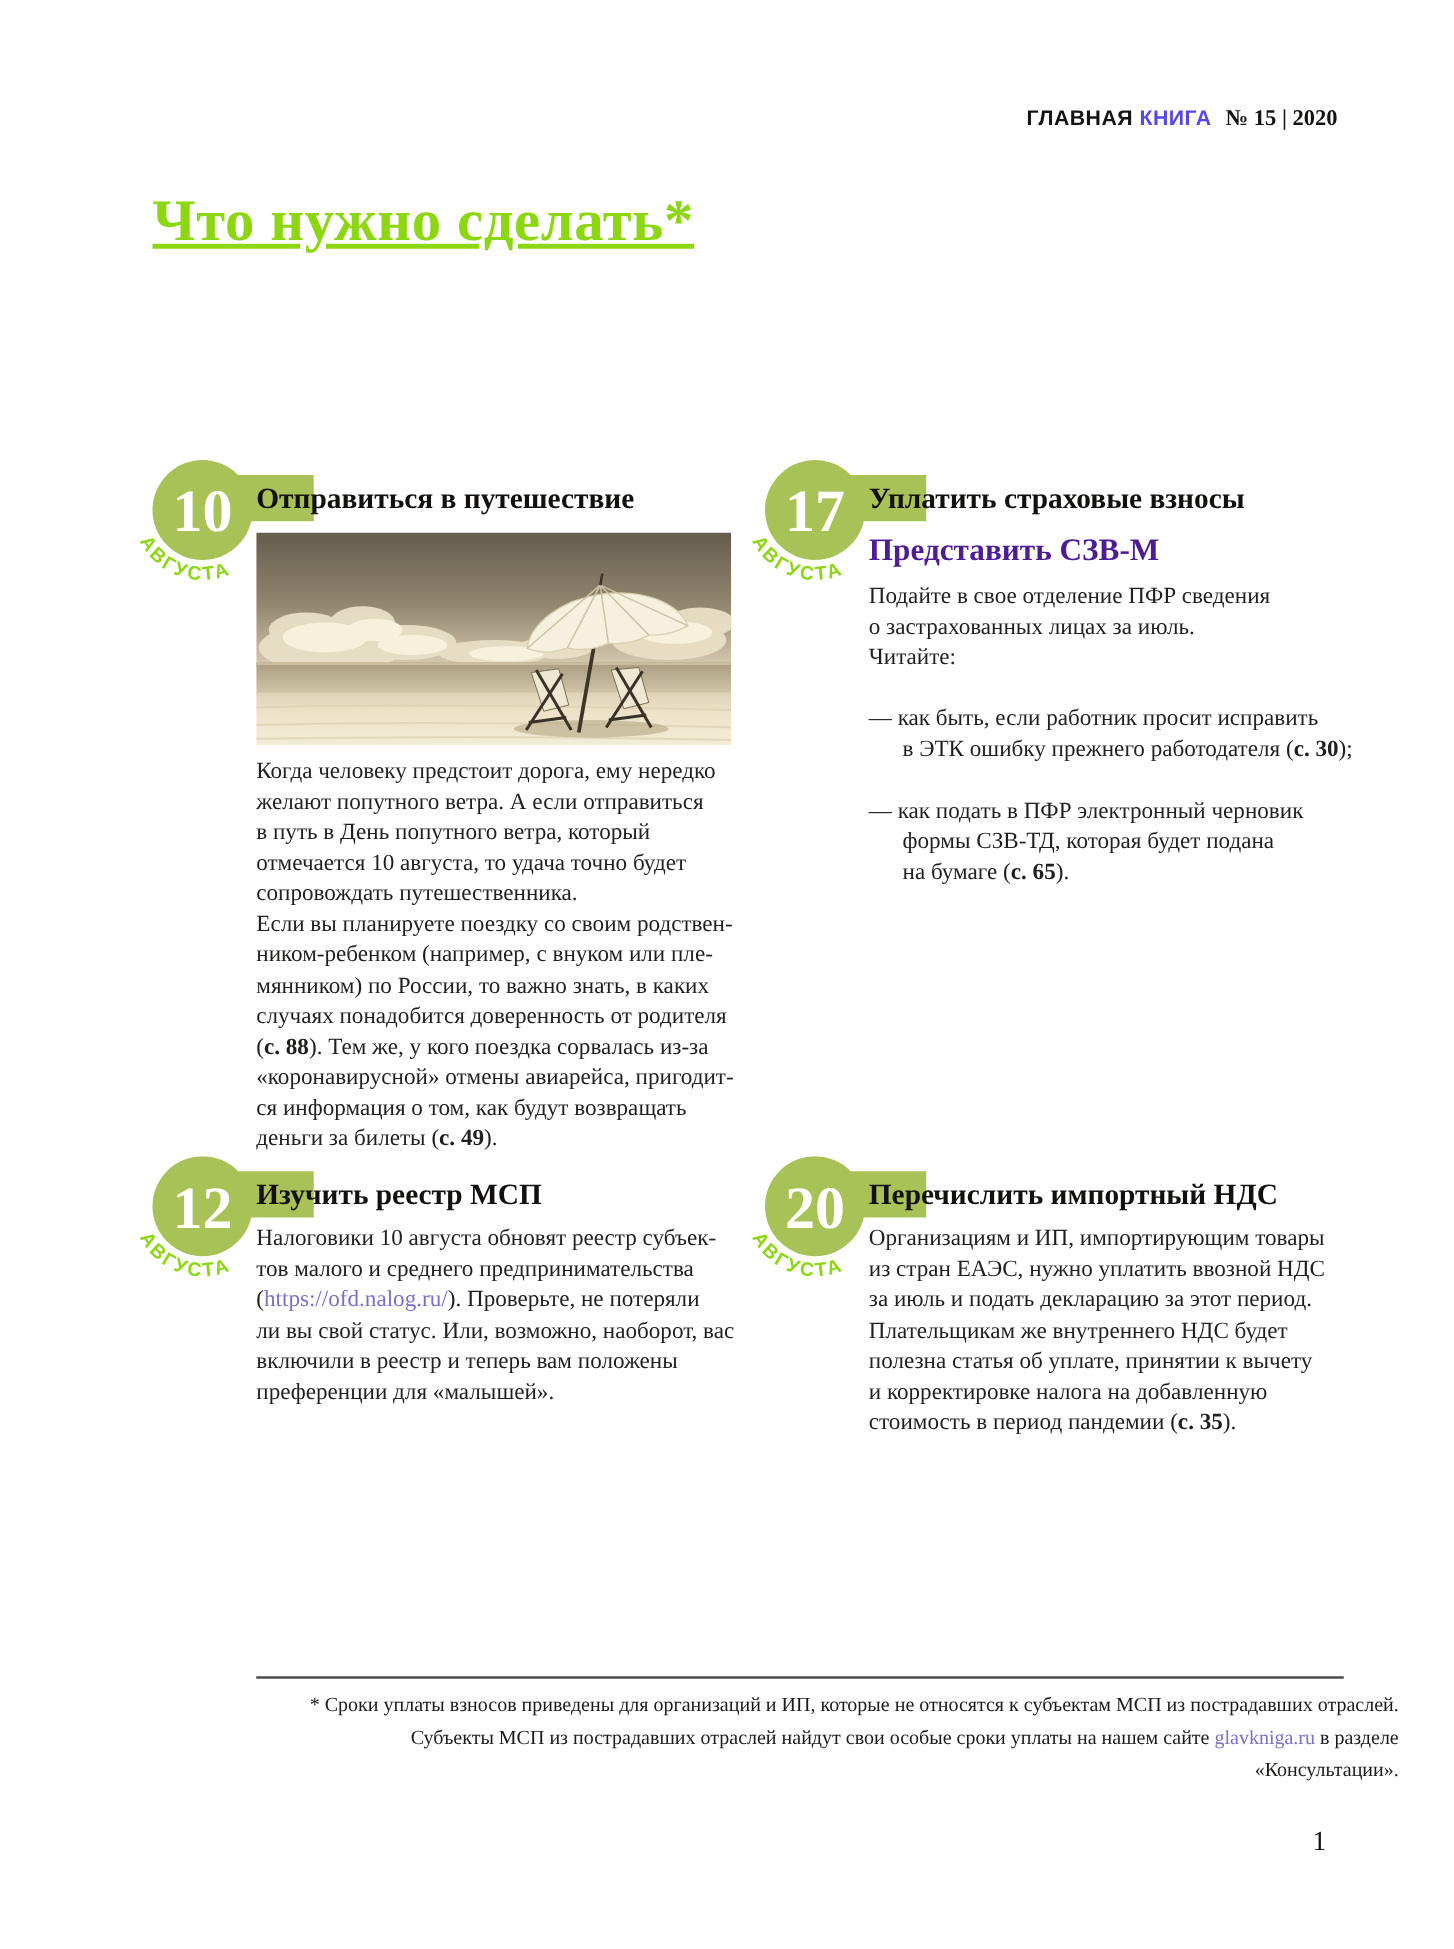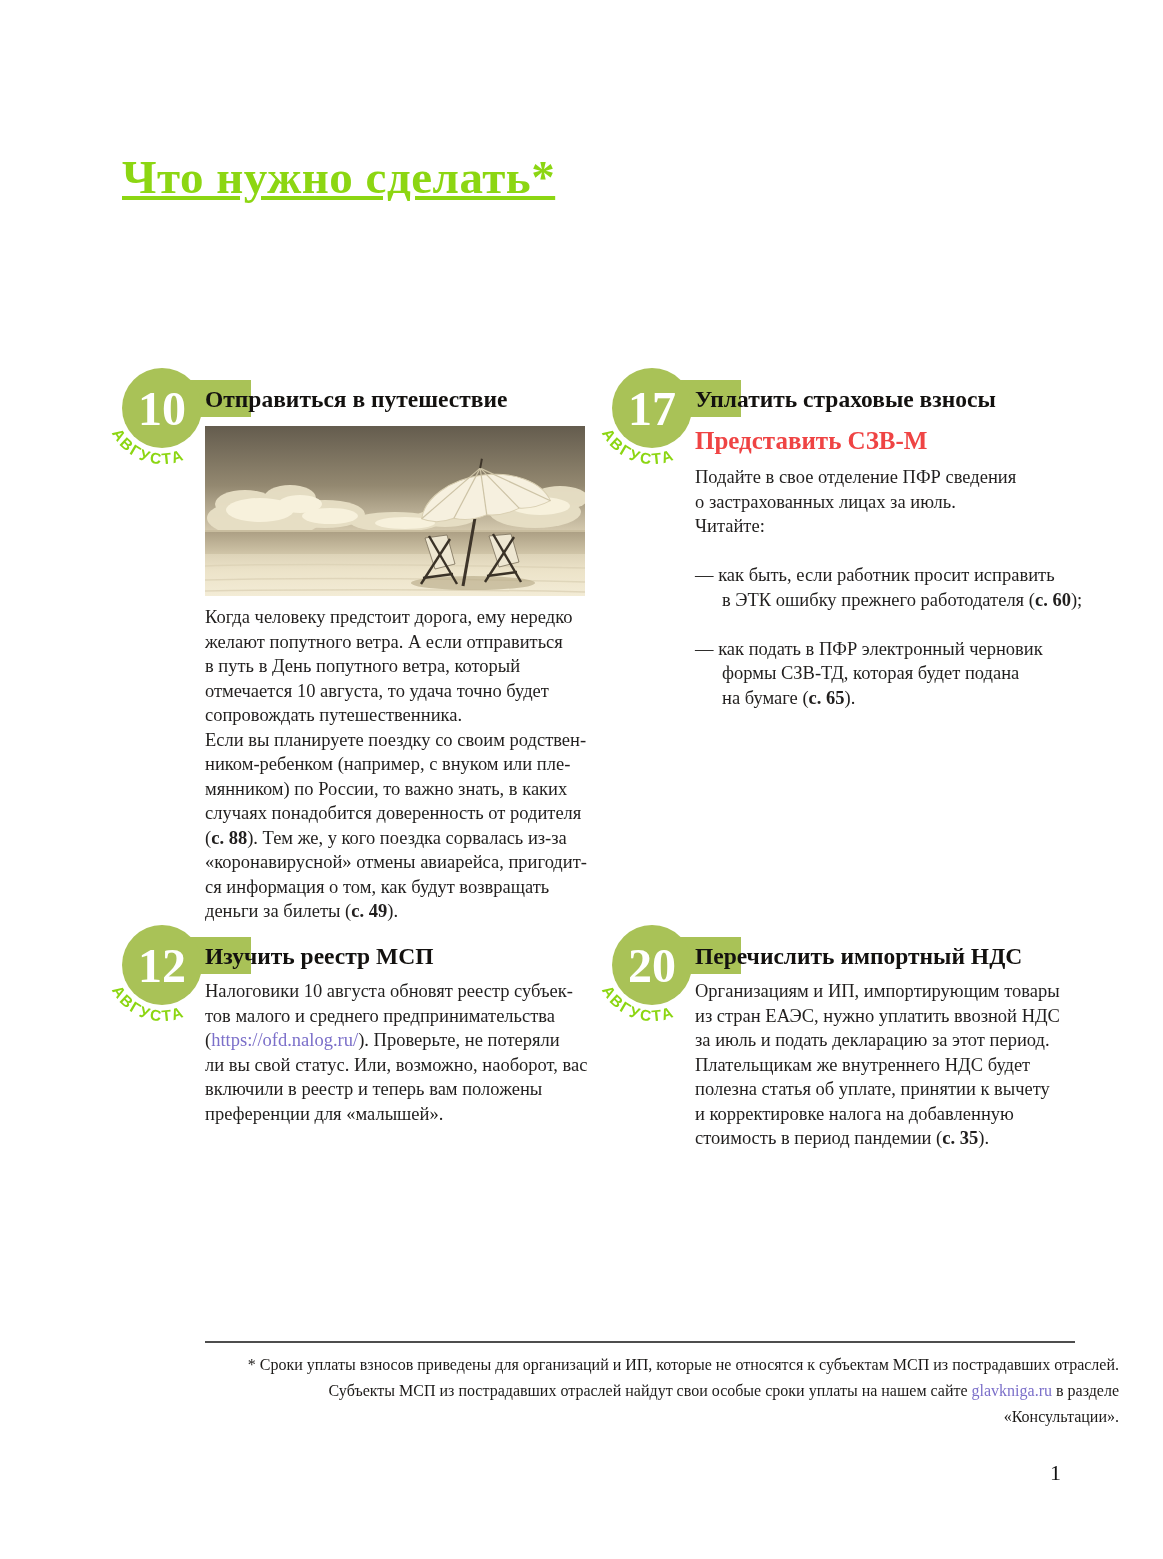--- a/index.html
+++ b/index.html
@@ -43,37 +43,42 @@
   .headline::before {
     content:""; position:absolute; z-index:-1; left:-16px; top:-5px;
     width:62px; height:37px; background:var(--badge-olive,#a9c257);
   }
   .photo { margin-top:13px; width:380px; height:170px; }
   .photo svg { display:block; }
   .body {
     margin:9px 0 0 0; font-size:18.5px; line-height:24.5px;
     white-space:pre-line; color:#211f1e;
   }
-  .subhead { margin:13px 0 0 0; font-size:25px; font-weight:bold; line-height:30px; color:#ef4444; }
+  .subhead { margin:13px 0 0 0; font-size:25px; font-weight:bold; line-height:30px; color:#4c1d95; }
   .ditem { padding-left:27px; text-indent:-27px; }
   .link { color:var(--link-purple,#7b6fc9); }
   
   .footrule { position:absolute; left:205px; top:1341px; width:870px; height:2px; background:#4d4d4d; }
   .footnote {
     position:absolute; left:205px; top:1352px; width:900px;
     font-size:16px; line-height:26px; white-space:pre-line;
     padding-left:14px; text-indent:-14px; color:#1c1a18;text-align:right;
   }
   .pagenum { position:absolute; left:1050px; top:1460px; font-size:22px; color:#111; }
 </style>
 </head>
 <body>
 
 <div class="page">
 
+  <div class="masthead">
+    <span>ГЛАВНАЯ</span>
+    <span class="brand-purple">КНИГА</span>
+    <span class="issue">№ 15 | 2020</span>
+  </div>
 
   <h1 class="title">Что нужно сделать*</h1>
 
   <section class="sec sec-l row1">
     <svg class="badge" width="134" height="122" viewBox="-14 0 134 122">
       <circle cx="47" cy="40" r="40" fill="var(--badge-olive,#a9c257)"></circle>
       <text class="badge-num" x="47" y="57" text-anchor="middle">10</text>
       <path id="arc10" d="M -5.6 59.2 A 56 56 0 0 0 99.6 59.2" fill="none"></path>
       <text class="badge-month"><textPath href="#arc10" startOffset="6">АВГУСТА</textPath></text>
     </svg>
@@ -175,21 +180,21 @@
       <path id="arc17" d="M -5.6 59.2 A 56 56 0 0 0 99.6 59.2" fill="none"></path>
       <text class="badge-month"><textPath href="#arc17" startOffset="6">АВГУСТА</textPath></text>
     </svg>
     <h2 class="headline">Уплатить страховые взносы</h2>
     <h3 class="subhead">Представить СЗВ-М</h3>
     <p class="body">Подайте в свое отделение ПФР сведения
 о застрахованных лицах за июль.
 Читайте:</p>
     <div class="body" style="margin-top:0">
       <div class="ditem">— как быть, если работник просит исправить
-в ЭТК ошибку прежнего работодателя (<b>с. 60</b>);</div>
+в ЭТК ошибку прежнего работодателя (<b>с. 30</b>);</div>
       <div class="ditem">— как подать в ПФР электронный черновик
 формы СЗВ-ТД, которая будет подана
 на бумаге (<b>с. 65</b>).</div>
     </div>
   </section>
 
   <section class="sec sec-l row2">
     <svg class="badge" width="134" height="122" viewBox="-14 0 134 122">
       <circle cx="47" cy="40" r="40" fill="var(--badge-olive,#a9c257)"></circle>
       <text class="badge-num" x="47" y="57" text-anchor="middle">12</text>

